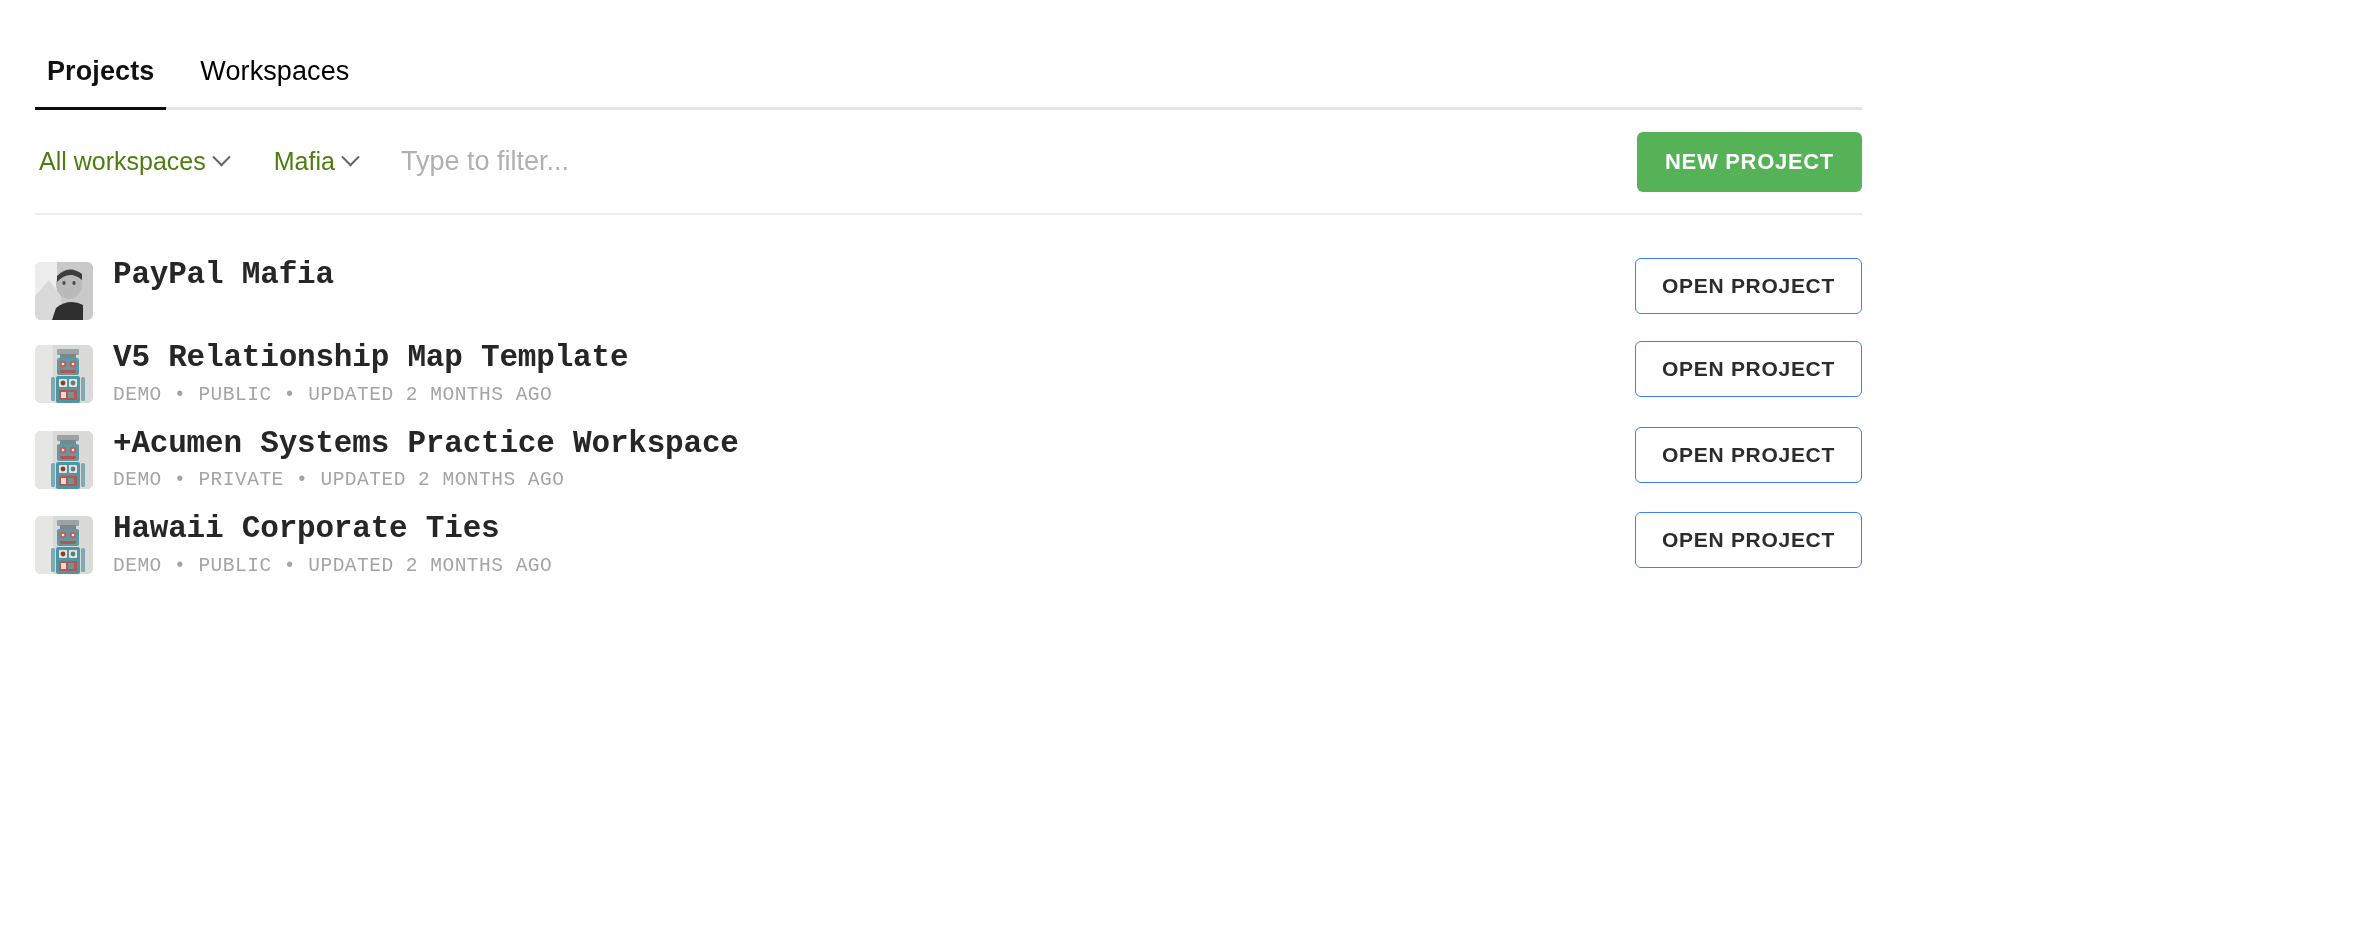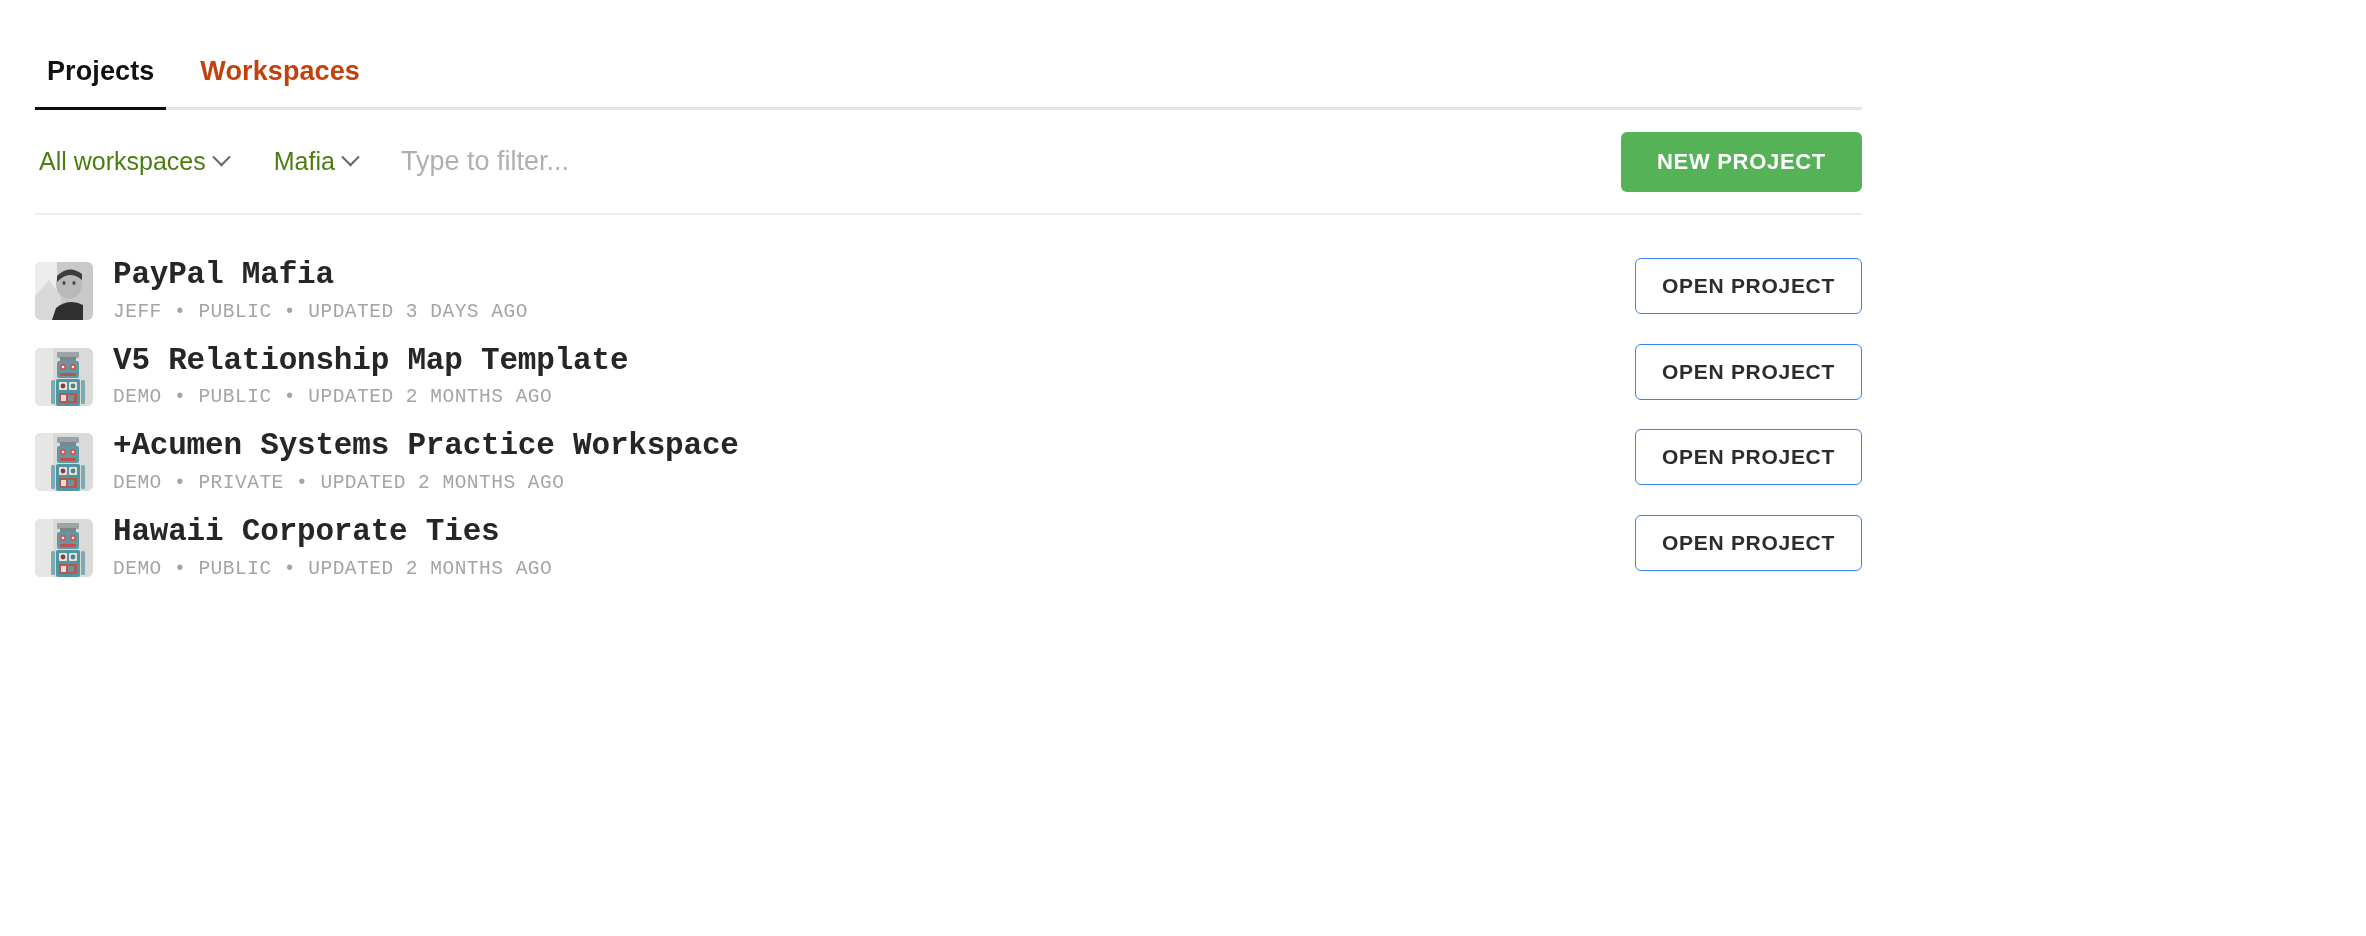--- a/index.html
+++ b/index.html
@@ -30,22 +30,22 @@
     display: flex;
     align-items: flex-end;
     border-bottom: 3px solid #e4e4e4;
   }
   .tab {
     position: relative;
     font-size: 27px;
     line-height: 1;
     padding: 0 12px 22px 12px;
     margin-right: 22px;
-    color: #c2410c;
-    font-weight: 700;
+    color: #000000;
+    font-weight: 400;
     cursor: pointer;
     user-select: none;
     letter-spacing: 0.1px;
   }
   .tab.active {
     color: #111111;
     font-weight: 700;
   }
   .tab.active::after {
     content: "";
@@ -100,21 +100,21 @@
 
   .btn-new {
     background: #56b257;
     color: #ffffff;
     border: none;
     border-radius: 6px;
     font-family: "Liberation Sans", sans-serif;
     font-size: 22px;
     font-weight: 700;
     letter-spacing: 0.7px;
-    padding: 17px 36px;
+    padding: 17px 28px;
     cursor: pointer;
     white-space: nowrap;
   }
 
   
   .list { margin: 0 50px 0 35px; padding-top: 22px; }
 
   .project-row {
     display: flex;
     align-items: flex-start;
@@ -225,21 +225,20 @@
             <path d="M0 34 L14 18 L26 34 L26 58 L0 58 Z" fill="#d9d9d9"></path>
             <ellipse cx="34" cy="22" rx="13" ry="15" fill="#b9b9b9"></ellipse>
             <path d="M22 20 q12 -13 25 -2 l0 -6 q-13 -10 -25 2 z" fill="#3d3d3d"></path>
             <path d="M21 46 q13 -10 27 -3 l0 15 l-31 0 z" fill="#2f2f2f"></path>
             <ellipse cx="29" cy="21" rx="1.6" ry="2" fill="#4a4a4a"></ellipse>
             <ellipse cx="39" cy="21" rx="1.6" ry="2" fill="#4a4a4a"></ellipse>
           </svg>
         </div>
         <div class="proj-text">
           <div class="proj-title">PayPal Mafia</div>
-          <div class="proj-meta">JEFF • PUBLIC • UPDATED 3 DAYS AGO</div>
         </div>
       </div>
       <button class="btn-open">OPEN PROJECT</button>
     </div>
 
     <div class="project-row">
       <div class="proj-left">
         <div class="thumb">
           <svg viewBox="0 0 58 58" preserveAspectRatio="xMidYMid slice" aria-hidden="true">
             <rect width="58" height="58" fill="#dadad8"></rect>

